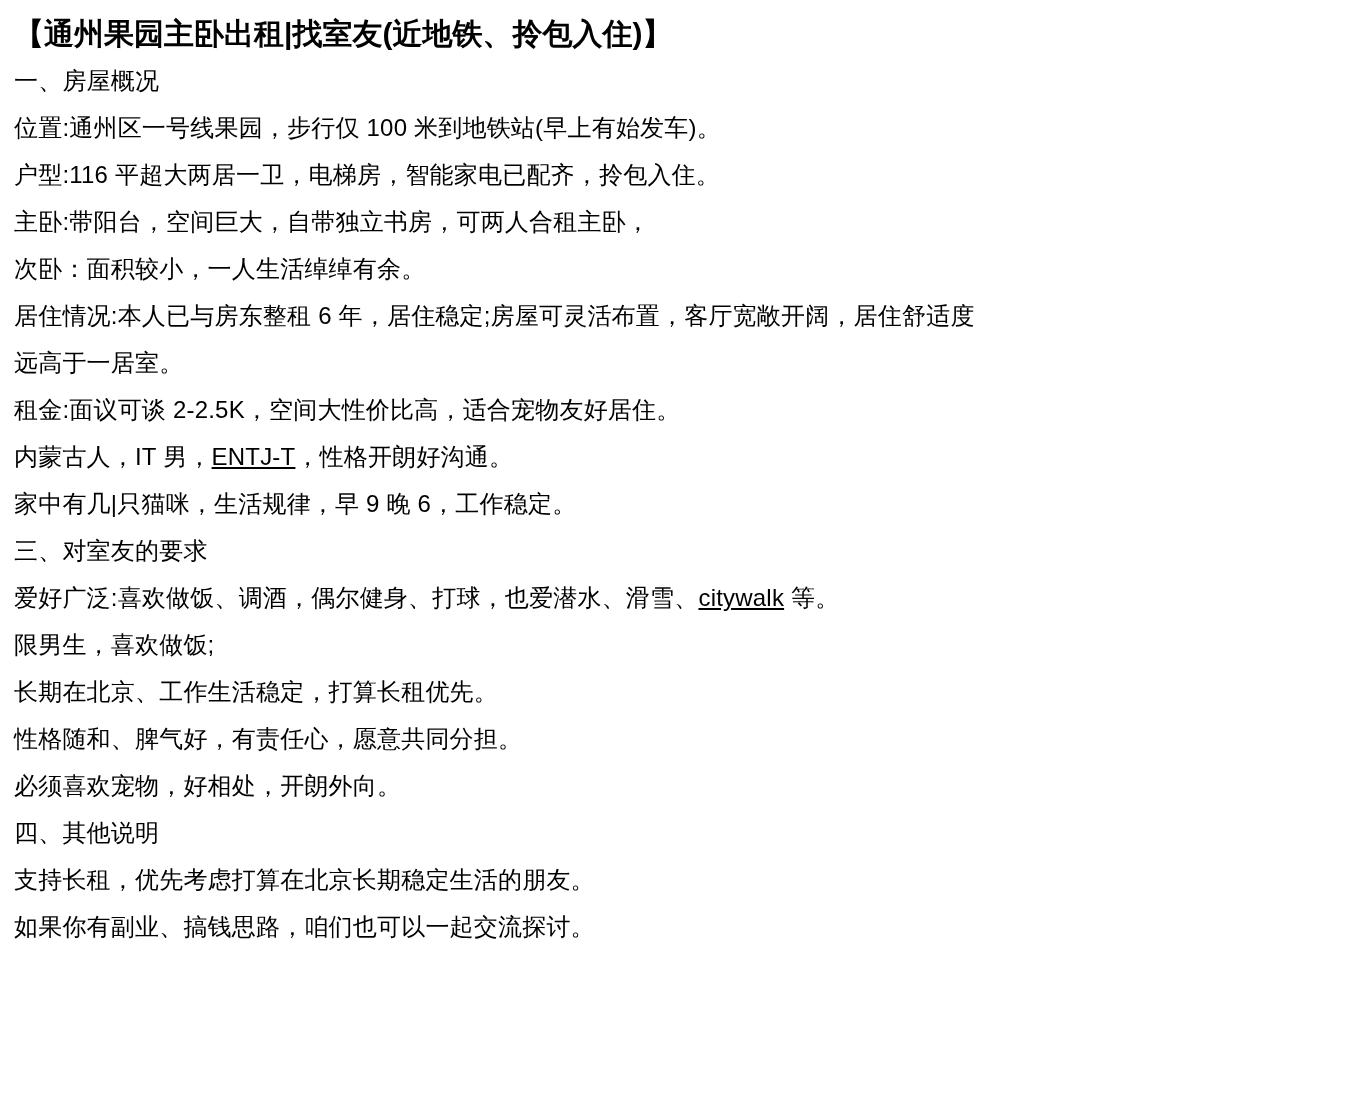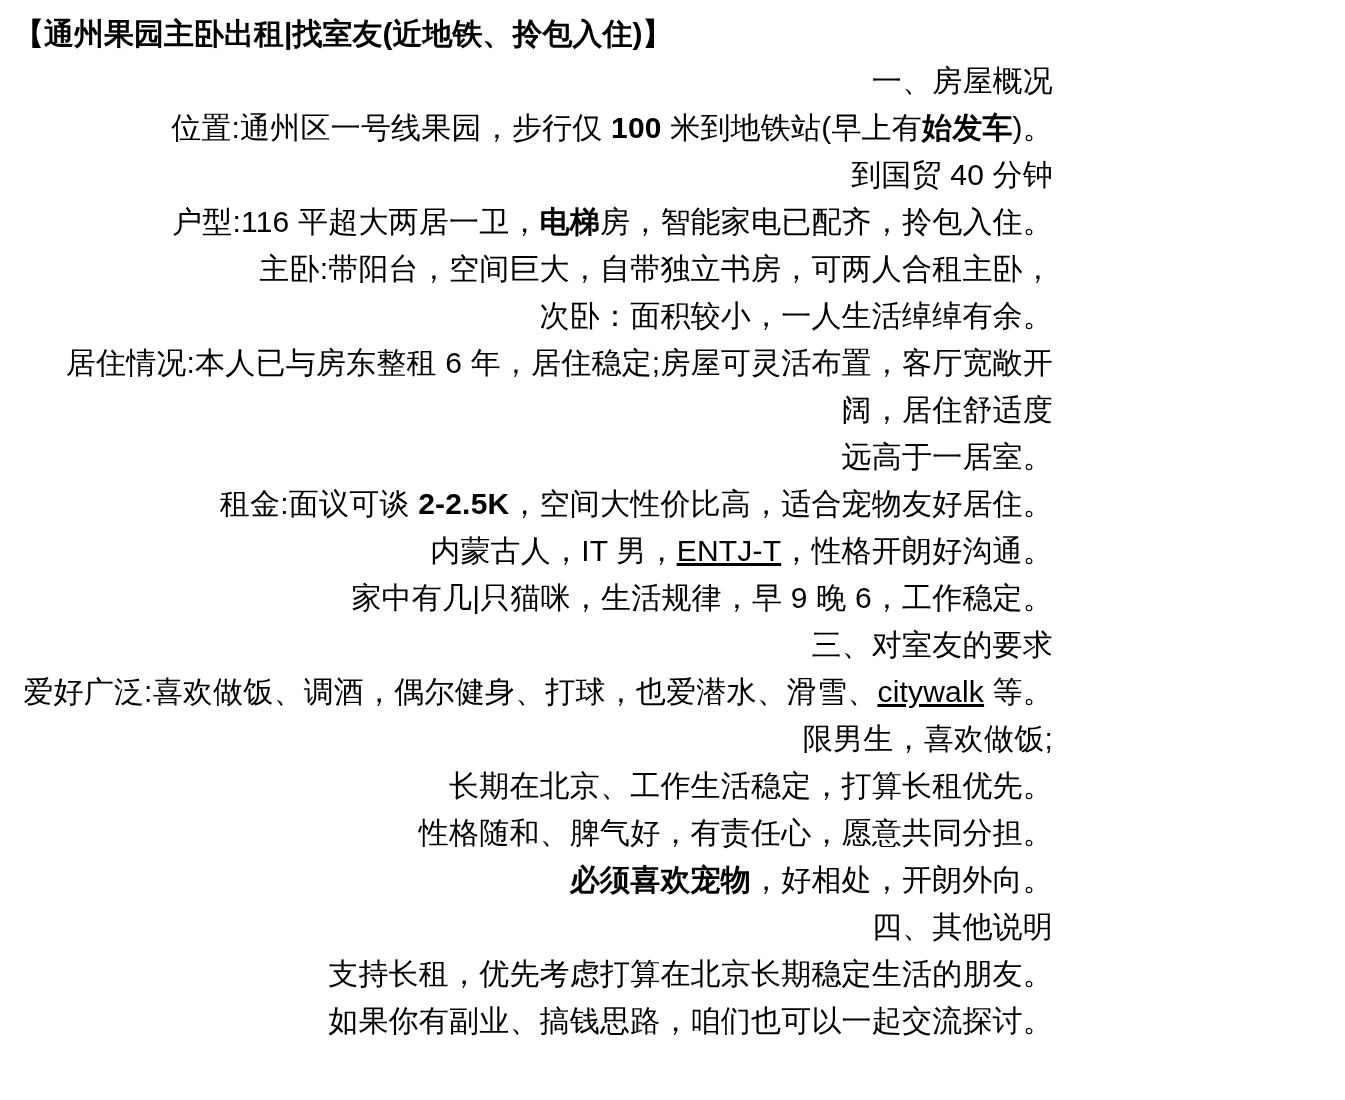--- a/index.html
+++ b/index.html
@@ -12,47 +12,45 @@
     min-height: 1100px;
     font-family: "Liberation Sans", sans-serif;
     color: #000000;
   }
   .page {
     padding: 10px 14px 0 14px;
     box-sizing: border-box;
     width: 1067px;
   }
   .line {
-    font-size: 30px;
+    font-size: 24px;
     line-height: 47px;
     white-space: pre-wrap;
     letter-spacing: 0.2px;
-    text-align: right;
   }
   .title {
     font-weight: bold;
     font-size: 30px;
     line-height: 47px;
   }
   .b {
-    font-weight: bold;
+    font-weight: normal;
   }
   .u {
     text-decoration: underline;
   }
 </style>
 </head>
 <body>
 
 <div class="page">
   <div class="title">【通州果园主卧出租|找室友(近地铁、拎包入住)】</div>
   <div id="sections-root">
       <div class="line">一、房屋概况</div>
       <div class="line"><span>位置:通州区一号线果园，步行仅 </span><span class="b">100</span><span> 米到地铁站(早上有</span><span class="b">始发车</span><span>)。</span></div>
-      <div class="line"><span>到国贸 40 分钟</span></div>
       <div class="line"><span>户型:116 平超大两居一卫，</span><span class="b">电梯</span><span>房，智能家电已配齐，拎包入住。</span></div>
       <div class="line"><span>主卧:带阳台，空间巨大，自带独立书房，可两人合租主卧，</span></div>
       <div class="line"><span>次卧：面积较小，一人生活绰绰有余。</span></div>
       <div class="line"><span>居住情况:本人已与房东整租 6 年，居住稳定;房屋可灵活布置，客厅宽敞开阔，居住舒适度</span></div>
       <div class="line"><span>远高于一居室。</span></div>
       <div class="line"><span>租金:面议可谈 </span><span class="b">2-2.5K</span><span>，空间大性价比高，适合宠物友好居住。</span></div>
       <div class="line"><span>内蒙古人，IT 男，</span><span class="u">ENTJ-T</span><span>，性格开朗好沟通。</span></div>
       <div class="line"><span>家中有几|只猫咪，生活规律，早 9 晚 6，工作稳定。</span></div>
       <div class="line">三、对室友的要求</div>
       <div class="line"><span>爱好广泛:喜欢做饭、调酒，偶尔健身、打球，也爱潜水、滑雪、</span><span class="u">citywalk</span><span> 等。</span></div>

